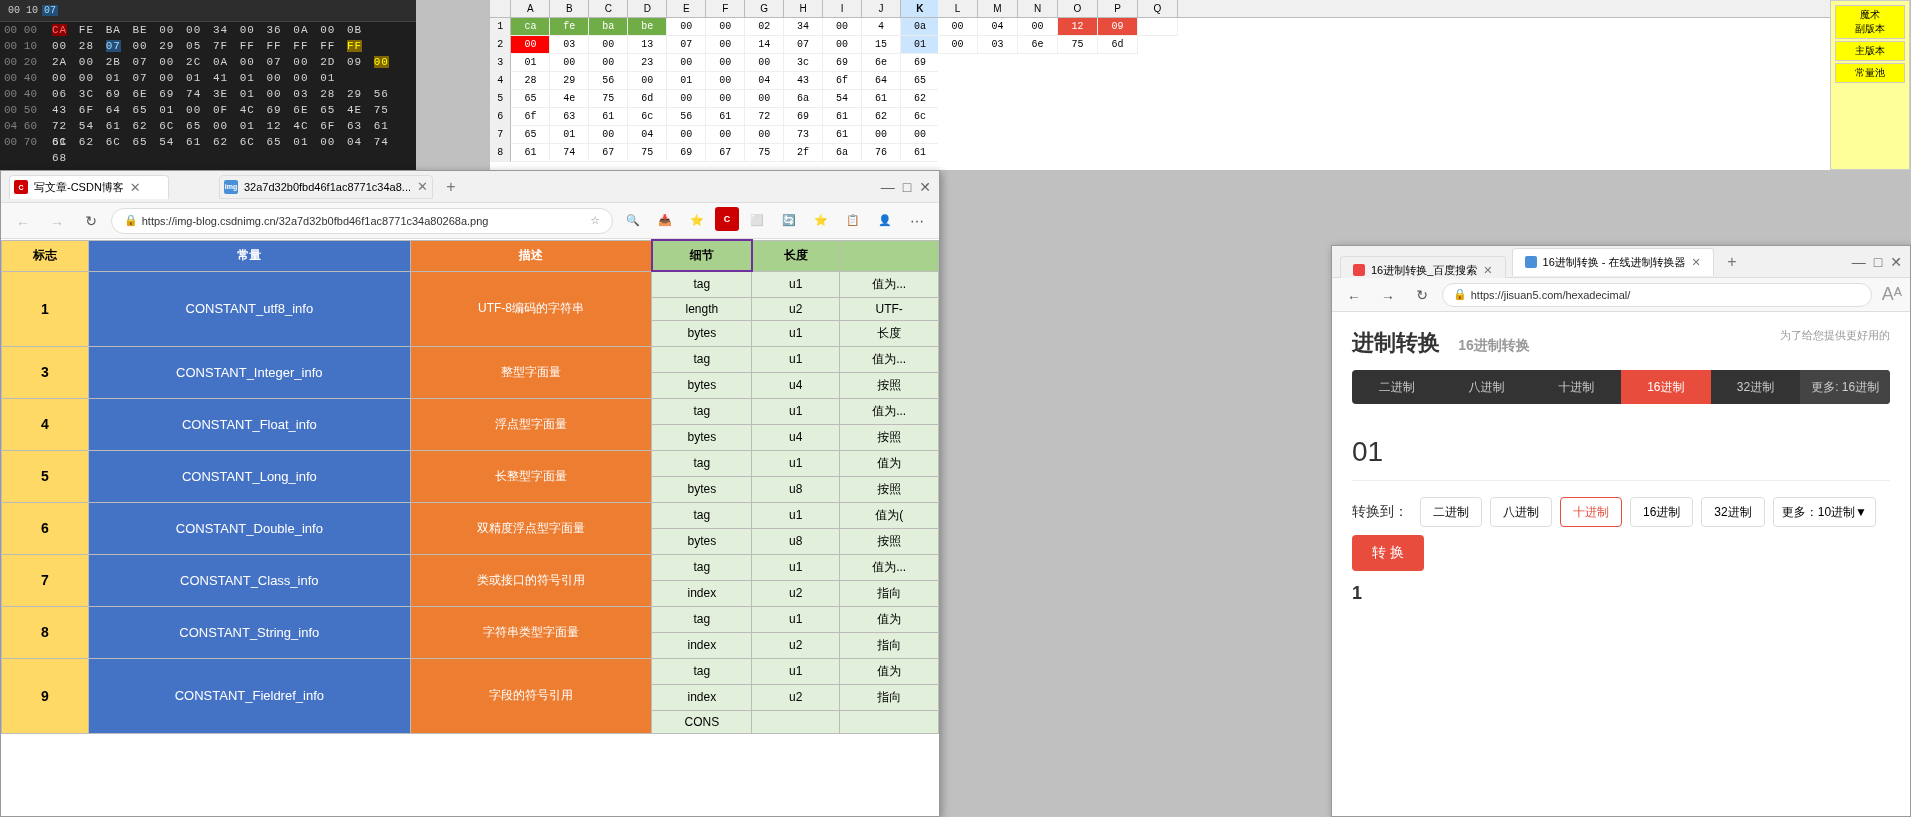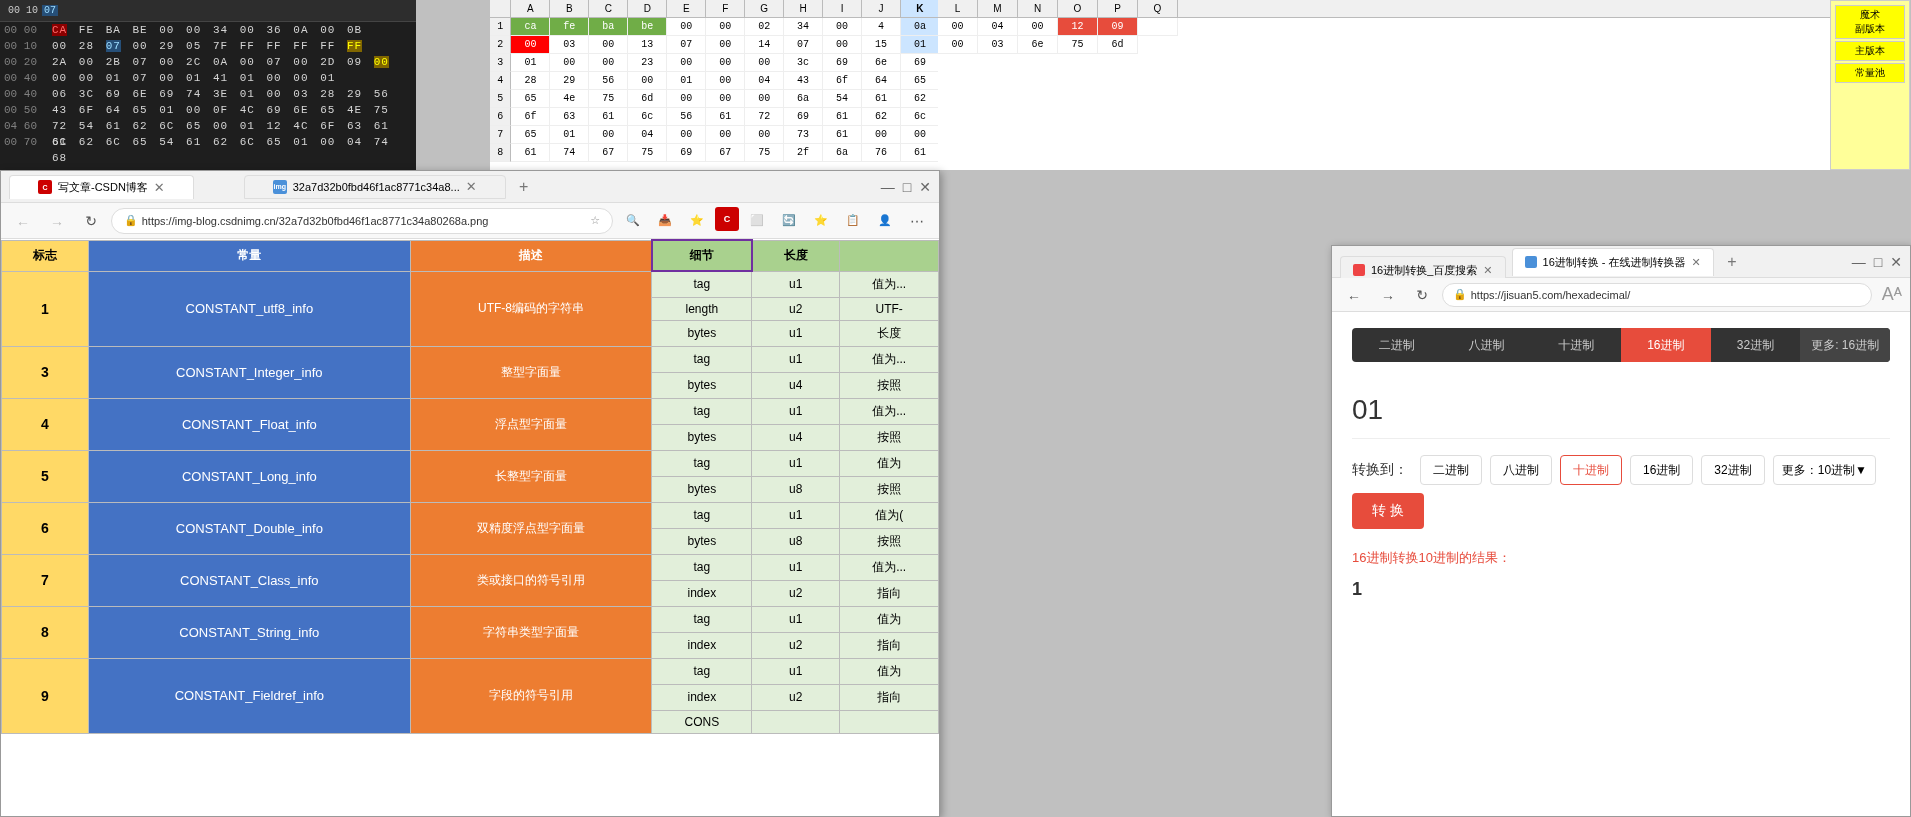--- a/index.html
+++ b/index.html
@@ -27,21 +27,21 @@
       align-items: center;
       padding: 0 8px;
       gap: 6px;
     }
 
     .tab {
       height: 24px;
       background: white;
       border: 1px solid #ddd;
       border-bottom: none;
-      padding: 0 28px;
+      padding: 0 4px;
       display: flex;
       align-items: center;
       gap: 6px;
       font-size: 11px;
       border-radius: 4px 4px 0 0;
       min-width: 160px;
     }
 
     .tab.inactive {
       background: #f1f1f1;
@@ -910,20 +910,29 @@
     <div class="nav-btn">→</div>
     <div class="nav-btn">↻</div>
     <div class="hex-tool-address">
       <span style="color:#999;font-size:11px;margin-right:4px;">🔒</span>
       <span>https://jisuan5.com/hexadecimal/</span>
     </div>
     <div style="font-size:18px;color:#999;margin-left:4px;">Aᴬ</div>
   </div>
 
   <div class="hex-tool-content">
+    <div style="display:flex;align-items:flex-start;justify-content:space-between;">
+      <div>
+        <div class="conversion-title">
+          <span>进制转换</span>
+          <span style="font-size:14px;color:#999;margin-left:12px;">16进制转换</span>
+        </div>
+      </div>
+      <div style="font-size:11px;color:#999;text-align:right;max-width:200px;">为了给您提供更好用的</div>
+    </div>
 
     <div class="base-tabs">
       <div class="base-tab">二进制</div>
       <div class="base-tab">八进制</div>
       <div class="base-tab">十进制</div>
       <div class="base-tab active">16进制</div>
       <div class="base-tab">32进制</div>
       <div class="base-tab more">更多: 16进制</div>
     </div>
 
@@ -939,16 +948,15 @@
       <button class="convert-btn">16进制</button>
       <button class="convert-btn">32进制</button>
       <div class="convert-dropdown">
         <span>更多：</span>
         <span>10进制</span>
         <span> ▼</span>
       </div>
       <button class="convert-btn main">转 换</button>
     </div>
 
-    <div class="result-label">16进制转换10进制的结果：</div>
     <div style="font-size:18px;color:#333;margin-top:12px;font-weight:bold;">1</div>
   </div>
 </div>
 
 </body></html>

